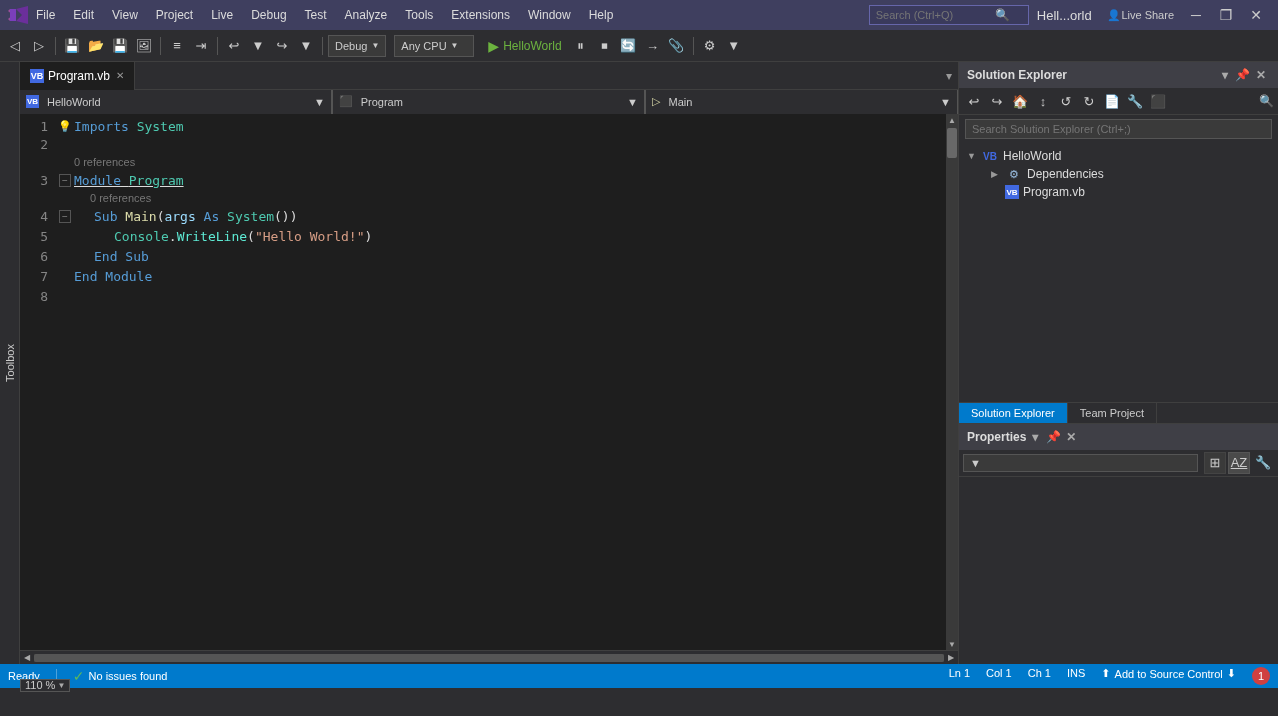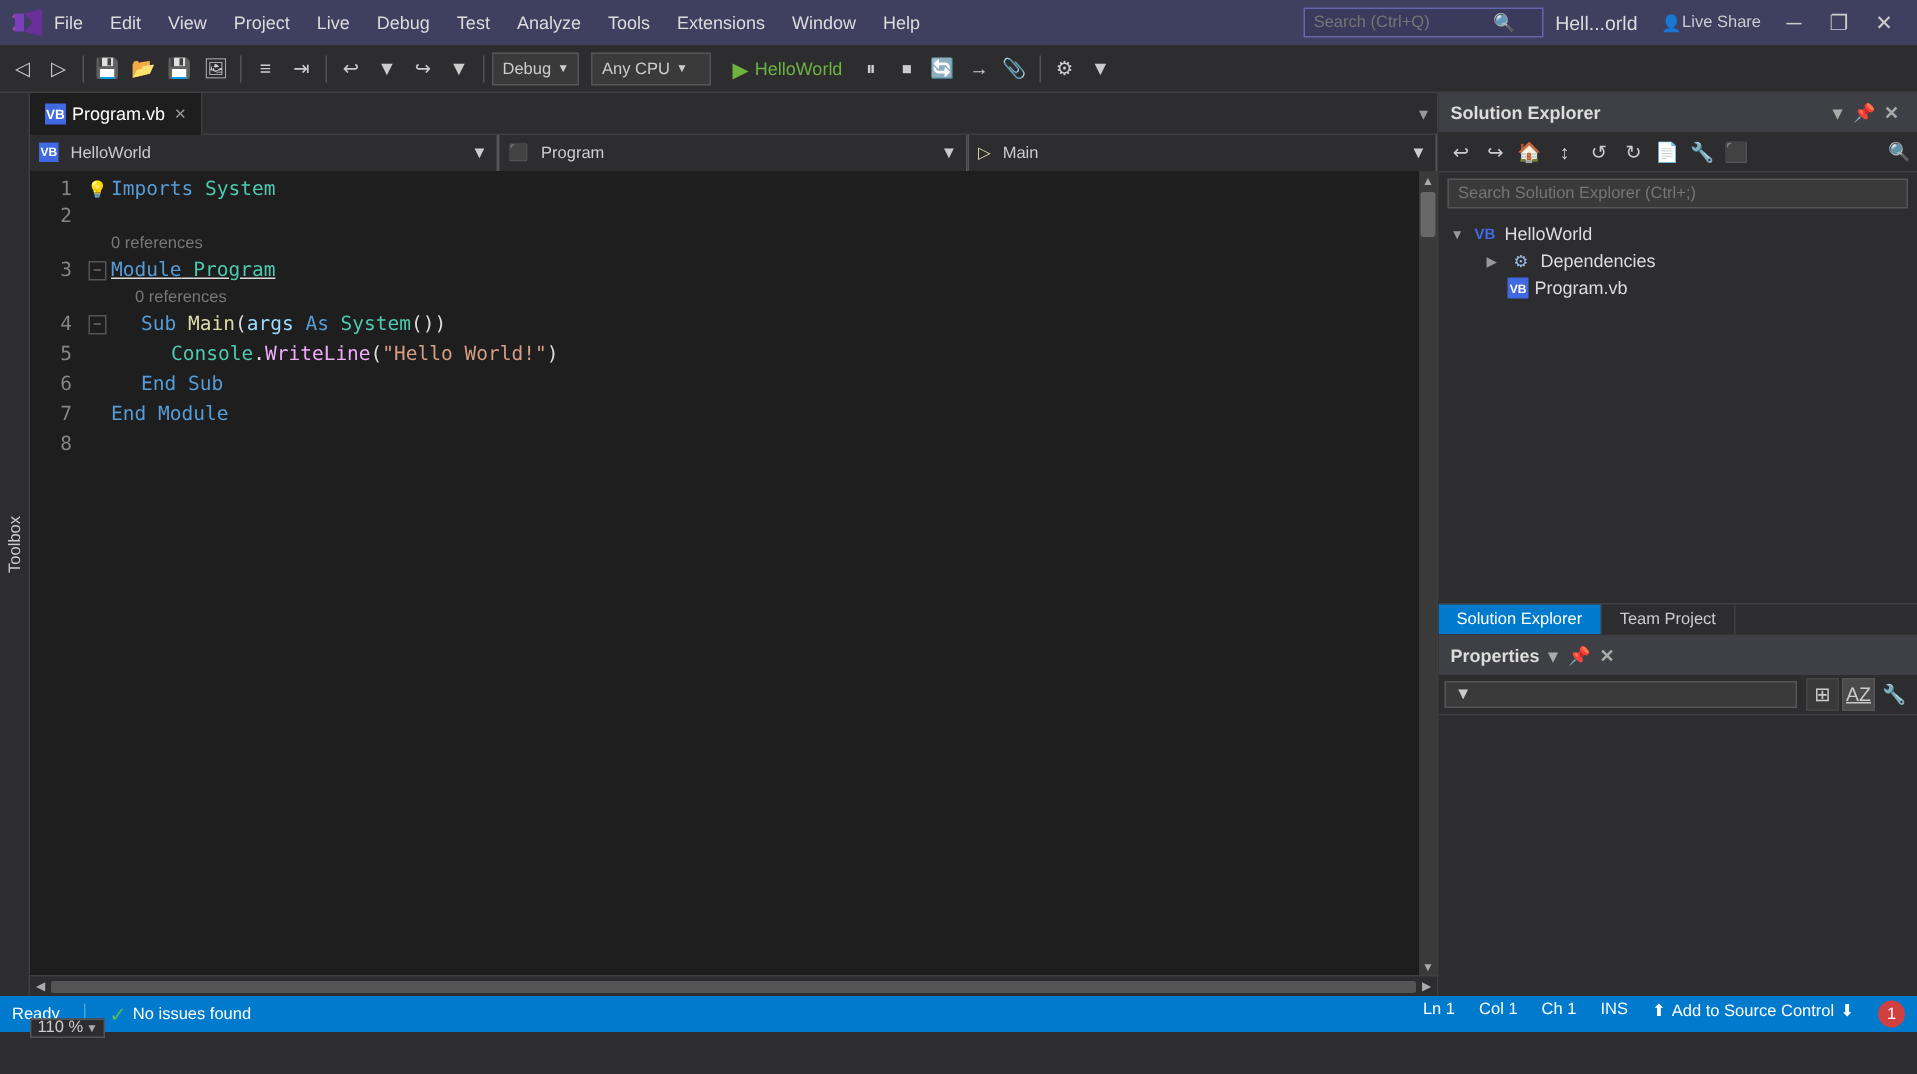--- a/index.html
+++ b/index.html
@@ -245,21 +245,21 @@
           </div>
           <div style="font-family:Consolas,monospace; font-size:13px; padding-left:20px;">
             <span class="kw">Sub</span><span> </span><span style="color:#dcdcaa;">Main</span><span>(</span><span style="color:#9cdcfe;">args</span><span> </span><span class="kw">As</span><span> </span><span style="color:#4ec9b0;">System</span><span>())</span>
           </div>
         </div>
 
         <div style="display:flex; align-items:center; min-height:20px;">
           <div style="width:36px; text-align:right; color:#858585; font-family:Consolas,monospace; font-size:13px; padding-right:8px;">5</div>
           <div style="width:18px;"></div>
           <div style="font-family:Consolas,monospace; font-size:13px; padding-left:40px;">
-            <span style="color:#4ec9b0;">Console</span><span>.</span><span style="color:#f0abfc;">WriteLine</span><span>(</span><span style="color:#d69d85;">"Hello World!"</span><span>)</span>
+            <span style="color:#4ec9b0;">Console</span><span>.</span><span style="color:#5eead4;">WriteLine</span><span>(</span><span style="color:#d69d85;">"Hello World!"</span><span>)</span>
           </div>
         </div>
 
         <div style="display:flex; align-items:center; min-height:20px;">
           <div style="width:36px; text-align:right; color:#858585; font-family:Consolas,monospace; font-size:13px; padding-right:8px;">6</div>
           <div style="width:18px;"></div>
           <div style="font-family:Consolas,monospace; font-size:13px; padding-left:20px;">
             <span class="kw">End Sub</span>
           </div>
         </div>

